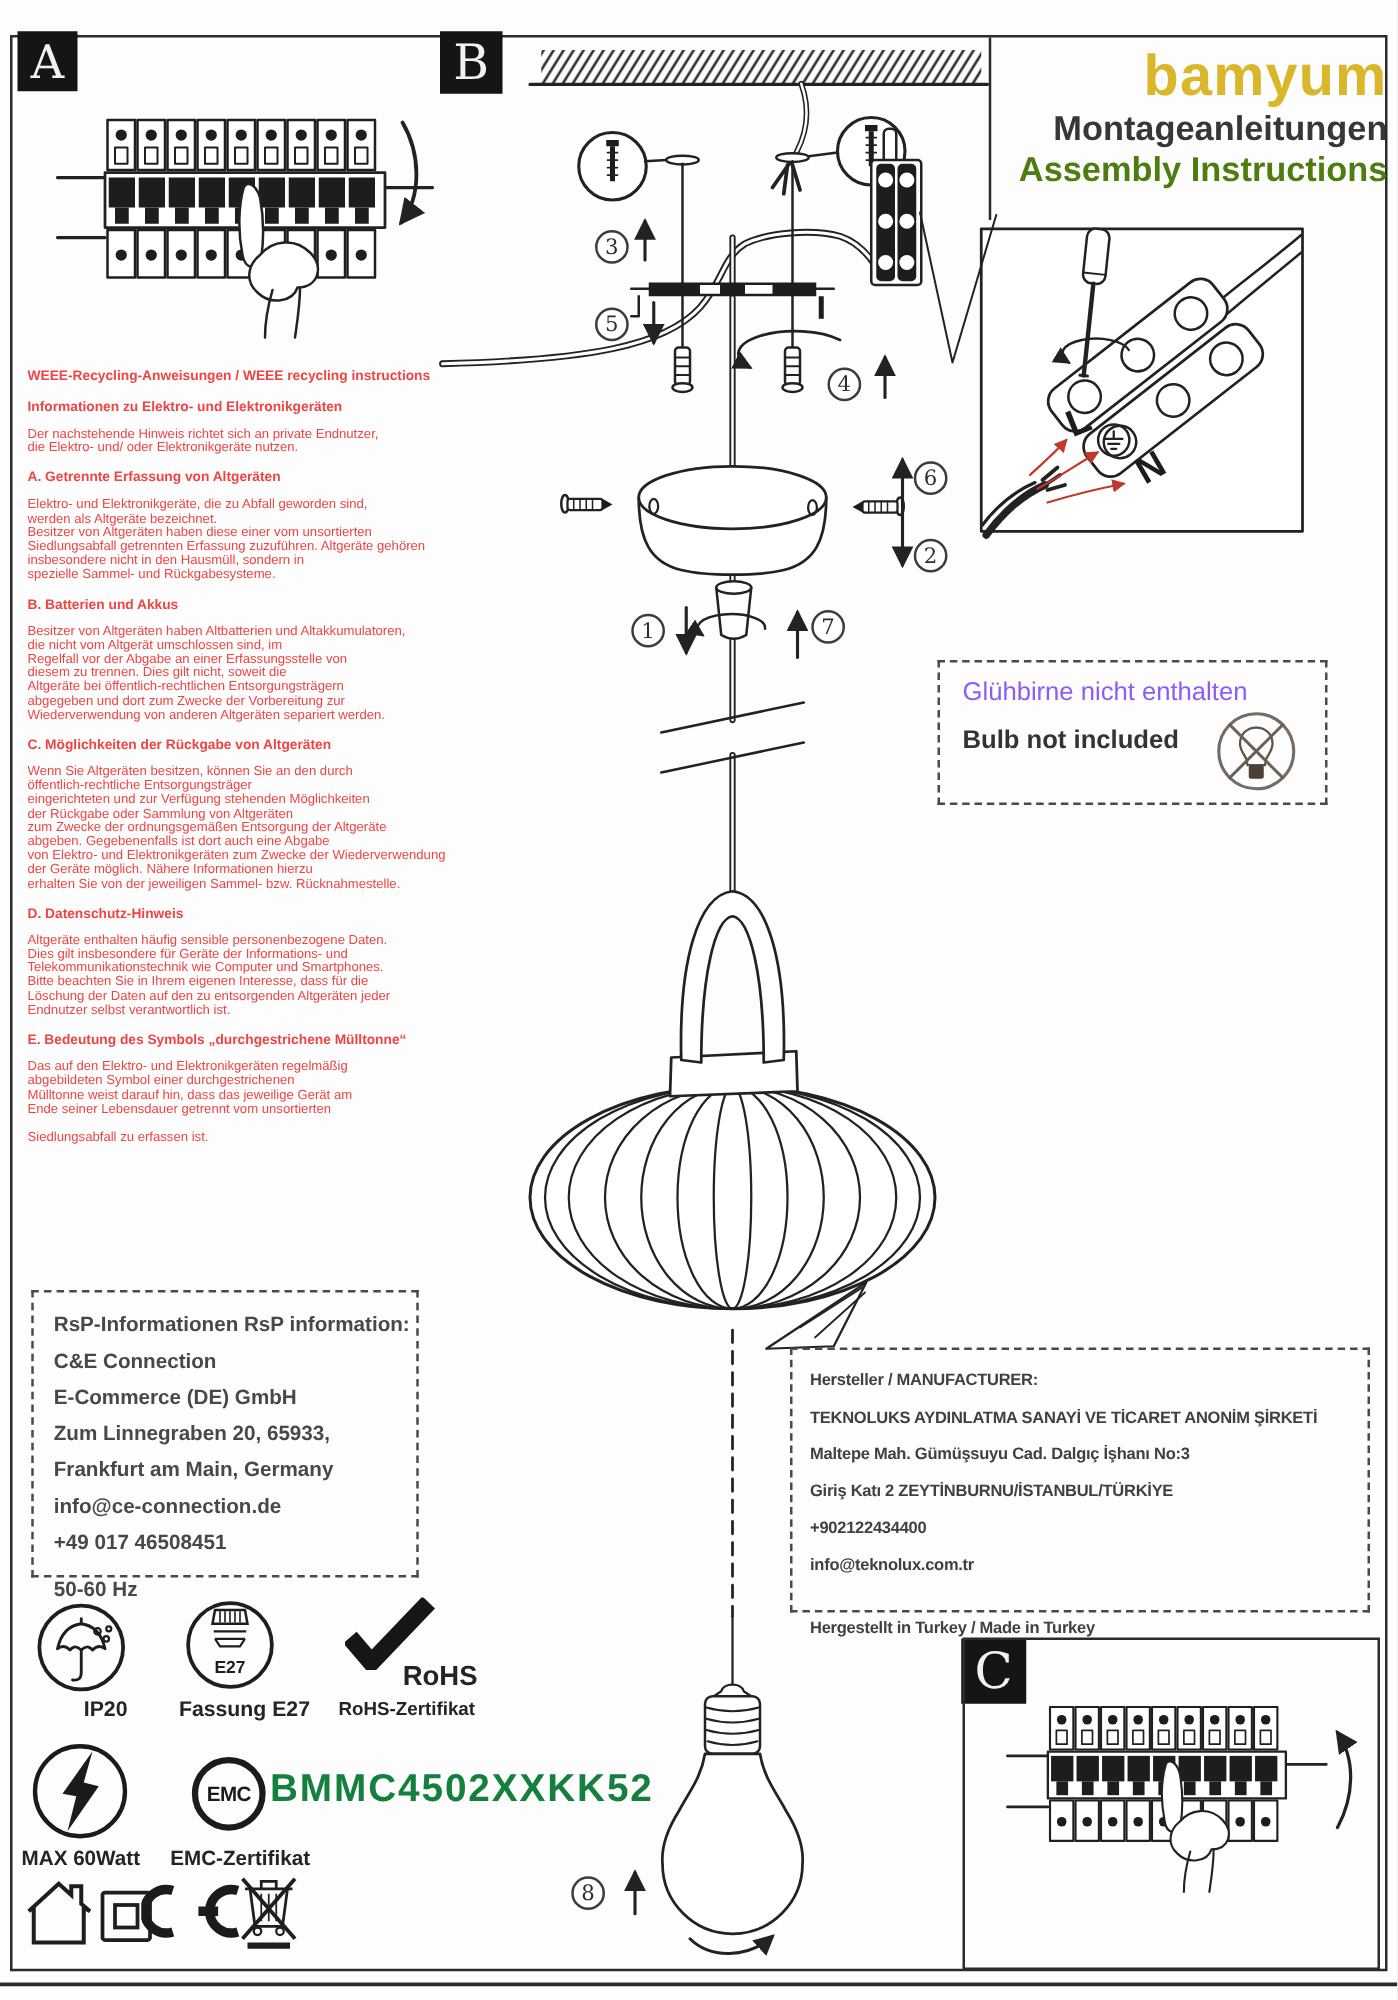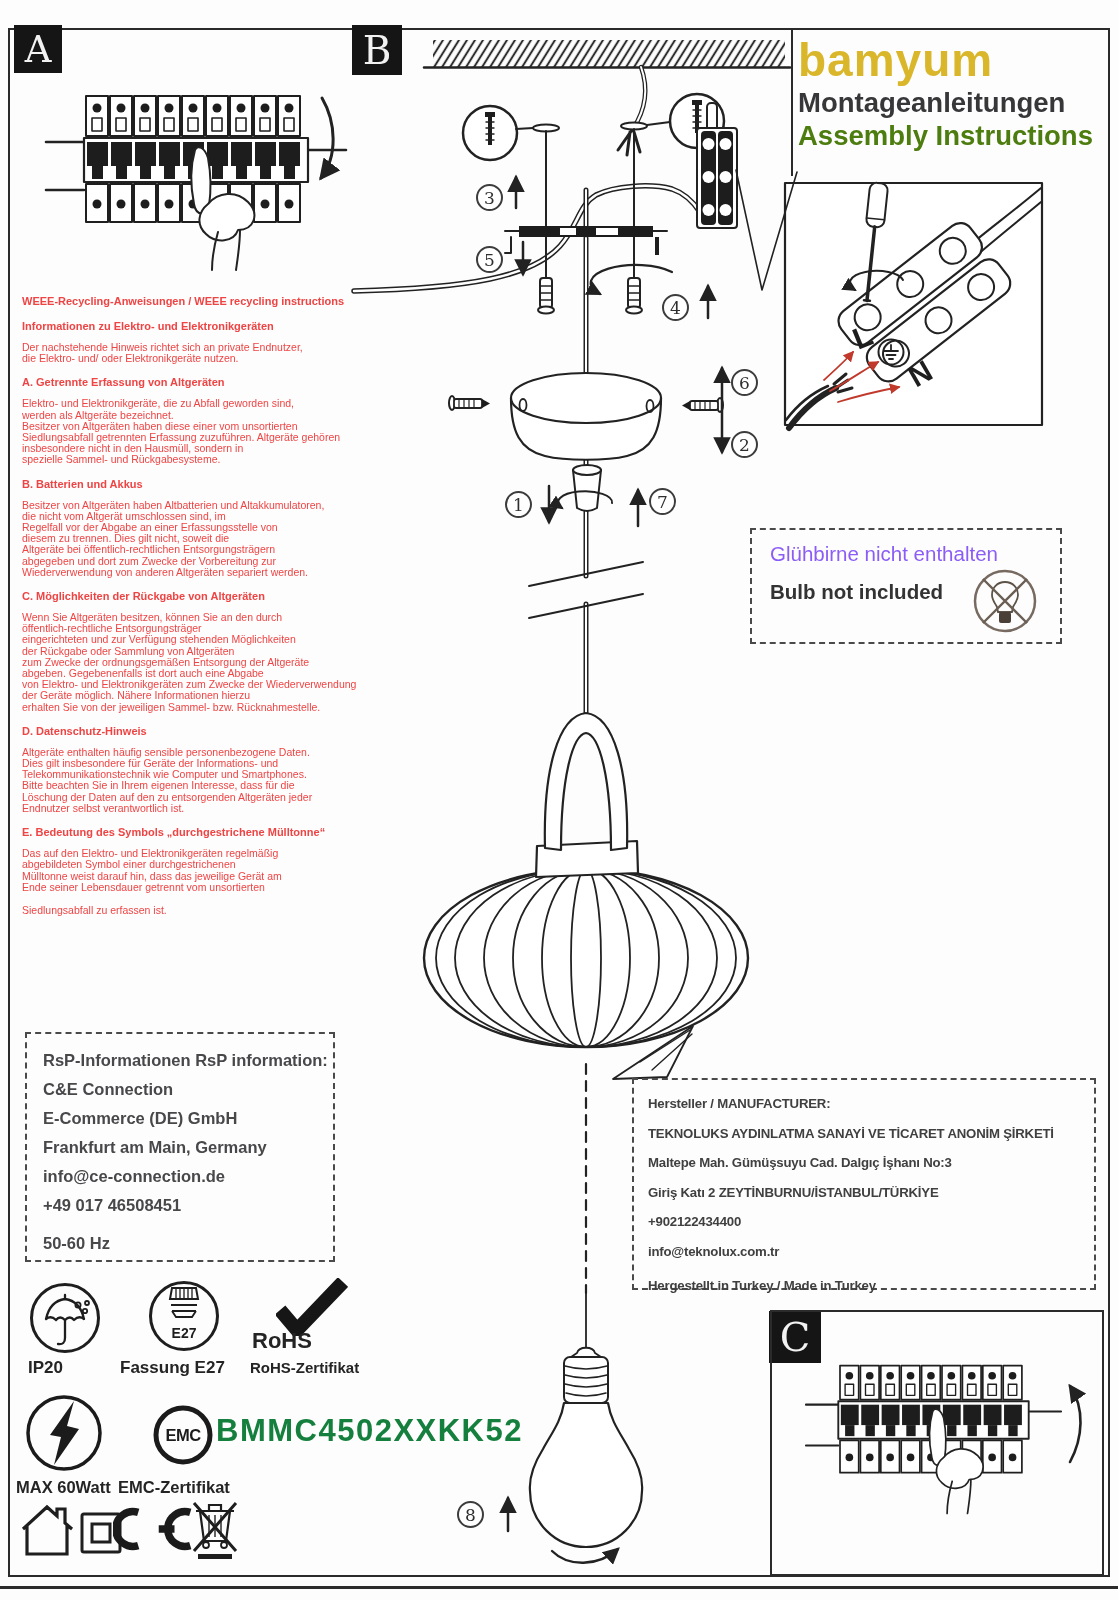--- a/index.html
+++ b/index.html
@@ -15,21 +15,21 @@
   .dash{border:2px dashed #4a4a4a}
   #weee{color:#ef4444}
   .w-h{font-size:11px;font-weight:bold;line-height:12px;margin:0 0 13px}
   .w-t{font-size:11px;font-weight:bold;line-height:12px;margin:0 0 10px}
   .w-b{font-size:10.5px;line-height:11.2px;margin:0 0 12px;white-space:pre-line}
   .step{width:27px;height:27px;border:2px solid #3c3c3c;border-radius:50%;
         font:17px "DejaVu Serif",serif;color:#2f2f2f;display:flex;align-items:center;
         justify-content:center;background:#fff;box-sizing:border-box}
   .rsp-line{font-size:16.5px;font-weight:bold;color:#48484b;line-height:29px}
   .mfr-line{font-size:13.2px;font-weight:bold;color:#404040;line-height:29.5px;letter-spacing:-0.2px;white-space:nowrap}
-  .iclabel{font-weight:bold;color:#242424;text-align:left}
+  .iclabel{font-weight:bold;color:#242424;text-align:right}
   .sr{position:absolute;width:1px;height:1px;overflow:hidden;clip:rect(0 0 0 0)}
 </style>
 </head>
 <body>
 
 <div id="page">
 
 <svg id="art" width="1118" height="1600" viewBox="0 0 1118 1600" stroke="#222" fill="none" stroke-linecap="round" stroke-linejoin="round">
 <defs>
   <marker id="ah" viewBox="0 0 10 10" refX="8.5" refY="5" markerWidth="7" markerHeight="7" orient="auto-start-reverse">
@@ -281,21 +281,21 @@
 
 <div class="abs ov border-box" style="left:8px;top:28px;width:1098px;height:1545px;pointer-events:none"></div>
 <div class="abs ov" style="left:0;top:1586px;width:1118px;height:3px;background:#2b2b2b"></div>
 <div class="abs ov" style="left:791px;top:30px;width:2px;height:146px;background:#2b2b2b"></div>
 
 <div class="abs ov plabel" style="left:14px;top:25px;width:48px;height:48px;font-size:37px">A</div>
 <div class="abs ov plabel" style="left:352px;top:25px;width:50px;height:50px;font-size:39px">B</div>
 <div class="abs ov plabel" style="left:769px;top:1311px;width:52px;height:52px;font-size:40px">C</div>
 <div class="abs ov" style="left:770px;top:1310px;width:330px;height:262px;border:2px solid #2b2b2b;pointer-events:none"></div>
 
-<div class="abs ov" style="left:798px;top:34px;width:312px;text-align:left">
+<div class="abs ov" style="left:798px;top:34px;width:312px;text-align:right">
   <div style="font-size:46px;font-weight:bold;color:#d9b62a;letter-spacing:1px;line-height:52px">bamyum</div>
   <div style="font-size:27.5px;font-weight:bold;color:#37373a;line-height:33px;margin-top:0">Montageanleitungen</div>
   <div style="font-size:27.5px;font-weight:bold;color:#4d7c0f;line-height:33px">Assembly Instructions</div>
 </div>
 
 <div id="weee" class="abs ov" style="left:22px;top:295px;width:424px">
   <p class="w-h">WEEE-Recycling-Anweisungen / WEEE recycling instructions</p>
   <p class="w-t">Informationen zu Elektro- und Elektronikgeräten</p>
   <p class="w-b">Der nachstehende Hinweis richtet sich an private Endnutzer,
 die Elektro- und/ oder Elektronikgeräte nutzen.</p>
@@ -356,34 +356,35 @@
     <path d="M35,16 C27,16 22,22 22,29 C22,34 25,37 27,41 L28,46 H42 L43,41 C45,37 48,34 48,29 C48,22 43,16 35,16 Z" stroke="#5d5248" stroke-width="1.8"></path>
     <rect x="29" y="46" width="12" height="11" rx="2" fill="#4a4038"></rect>
     <path d="M13,13 L57,57 M57,13 L13,57" stroke="#6b5f55" stroke-width="2.4"></path>
   </svg>
 </div>
 
 <div class="abs ov dash" style="left:25px;top:1032px;width:310px;height:230px;box-sizing:border-box;padding:12px 0 0 16px">
   <div class="rsp-line">RsP-Informationen RsP information:</div>
   <div class="rsp-line">C&amp;E Connection</div>
   <div class="rsp-line">E-Commerce (DE) GmbH</div>
+  <div class="rsp-line">Zum Linnegraben 20, 65933,</div>
   <div class="rsp-line">Frankfurt am Main, Germany</div>
   <div class="rsp-line">info@ce-connection.de</div>
   <div class="rsp-line">+49 017 46508451</div>
   <div class="rsp-line" style="margin-top:9px">50-60 Hz</div>
 </div>
 
 <div class="abs ov dash" style="left:632px;top:1078px;width:464px;height:212px;box-sizing:border-box;padding:9px 0 0 14px">
   <div class="mfr-line">Hersteller / MANUFACTURER:</div>
   <div class="mfr-line">TEKNOLUKS AYDINLATMA SANAYİ VE TİCARET ANONİM ŞİRKETİ</div>
   <div class="mfr-line">Maltepe Mah. Gümüşsuyu Cad. Dalgıç İşhanı No:3</div>
   <div class="mfr-line">Giriş Katı 2 ZEYTİNBURNU/İSTANBUL/TÜRKİYE</div>
   <div class="mfr-line">+902122434400</div>
   <div class="mfr-line">info@teknolux.com.tr</div>
-  <div class="mfr-line" style="margin-top:5px">Hergestellt in Turkey / Made in Turkey</div>
+  <div class="mfr-line" style="margin-top:21px">Hergestellt in Turkey / Made in Turkey</div>
 </div>
 
 <svg class="abs ov" style="left:28px;top:1281px" width="74" height="74" viewBox="-37 -37 74 74" fill="none" stroke="#1e1e1e">
   <circle r="33.5" stroke-width="3"></circle>
   <path d="M-19,1 Q-15,-17 0,-19 Q15,-17 19,1 Q14,-3 9,2 Q5,-3 0,2 Q-5,-3 -9,2 Q-14,-3 -19,1 Z" stroke-width="2.3" stroke-linejoin="round"></path>
   <path d="M0,-19 V-23 M0,2 V20 Q0,27 -7,26" stroke-width="2.3" stroke-linecap="round"></path>
   <circle cx="13" cy="-13" r="2.6" stroke-width="1.8"></circle>
       <circle cx="20" cy="-7" r="2.2" stroke-width="1.8"></circle>
       <circle cx="22" cy="-15" r="2" stroke-width="1.8"></circle>
 </svg>

